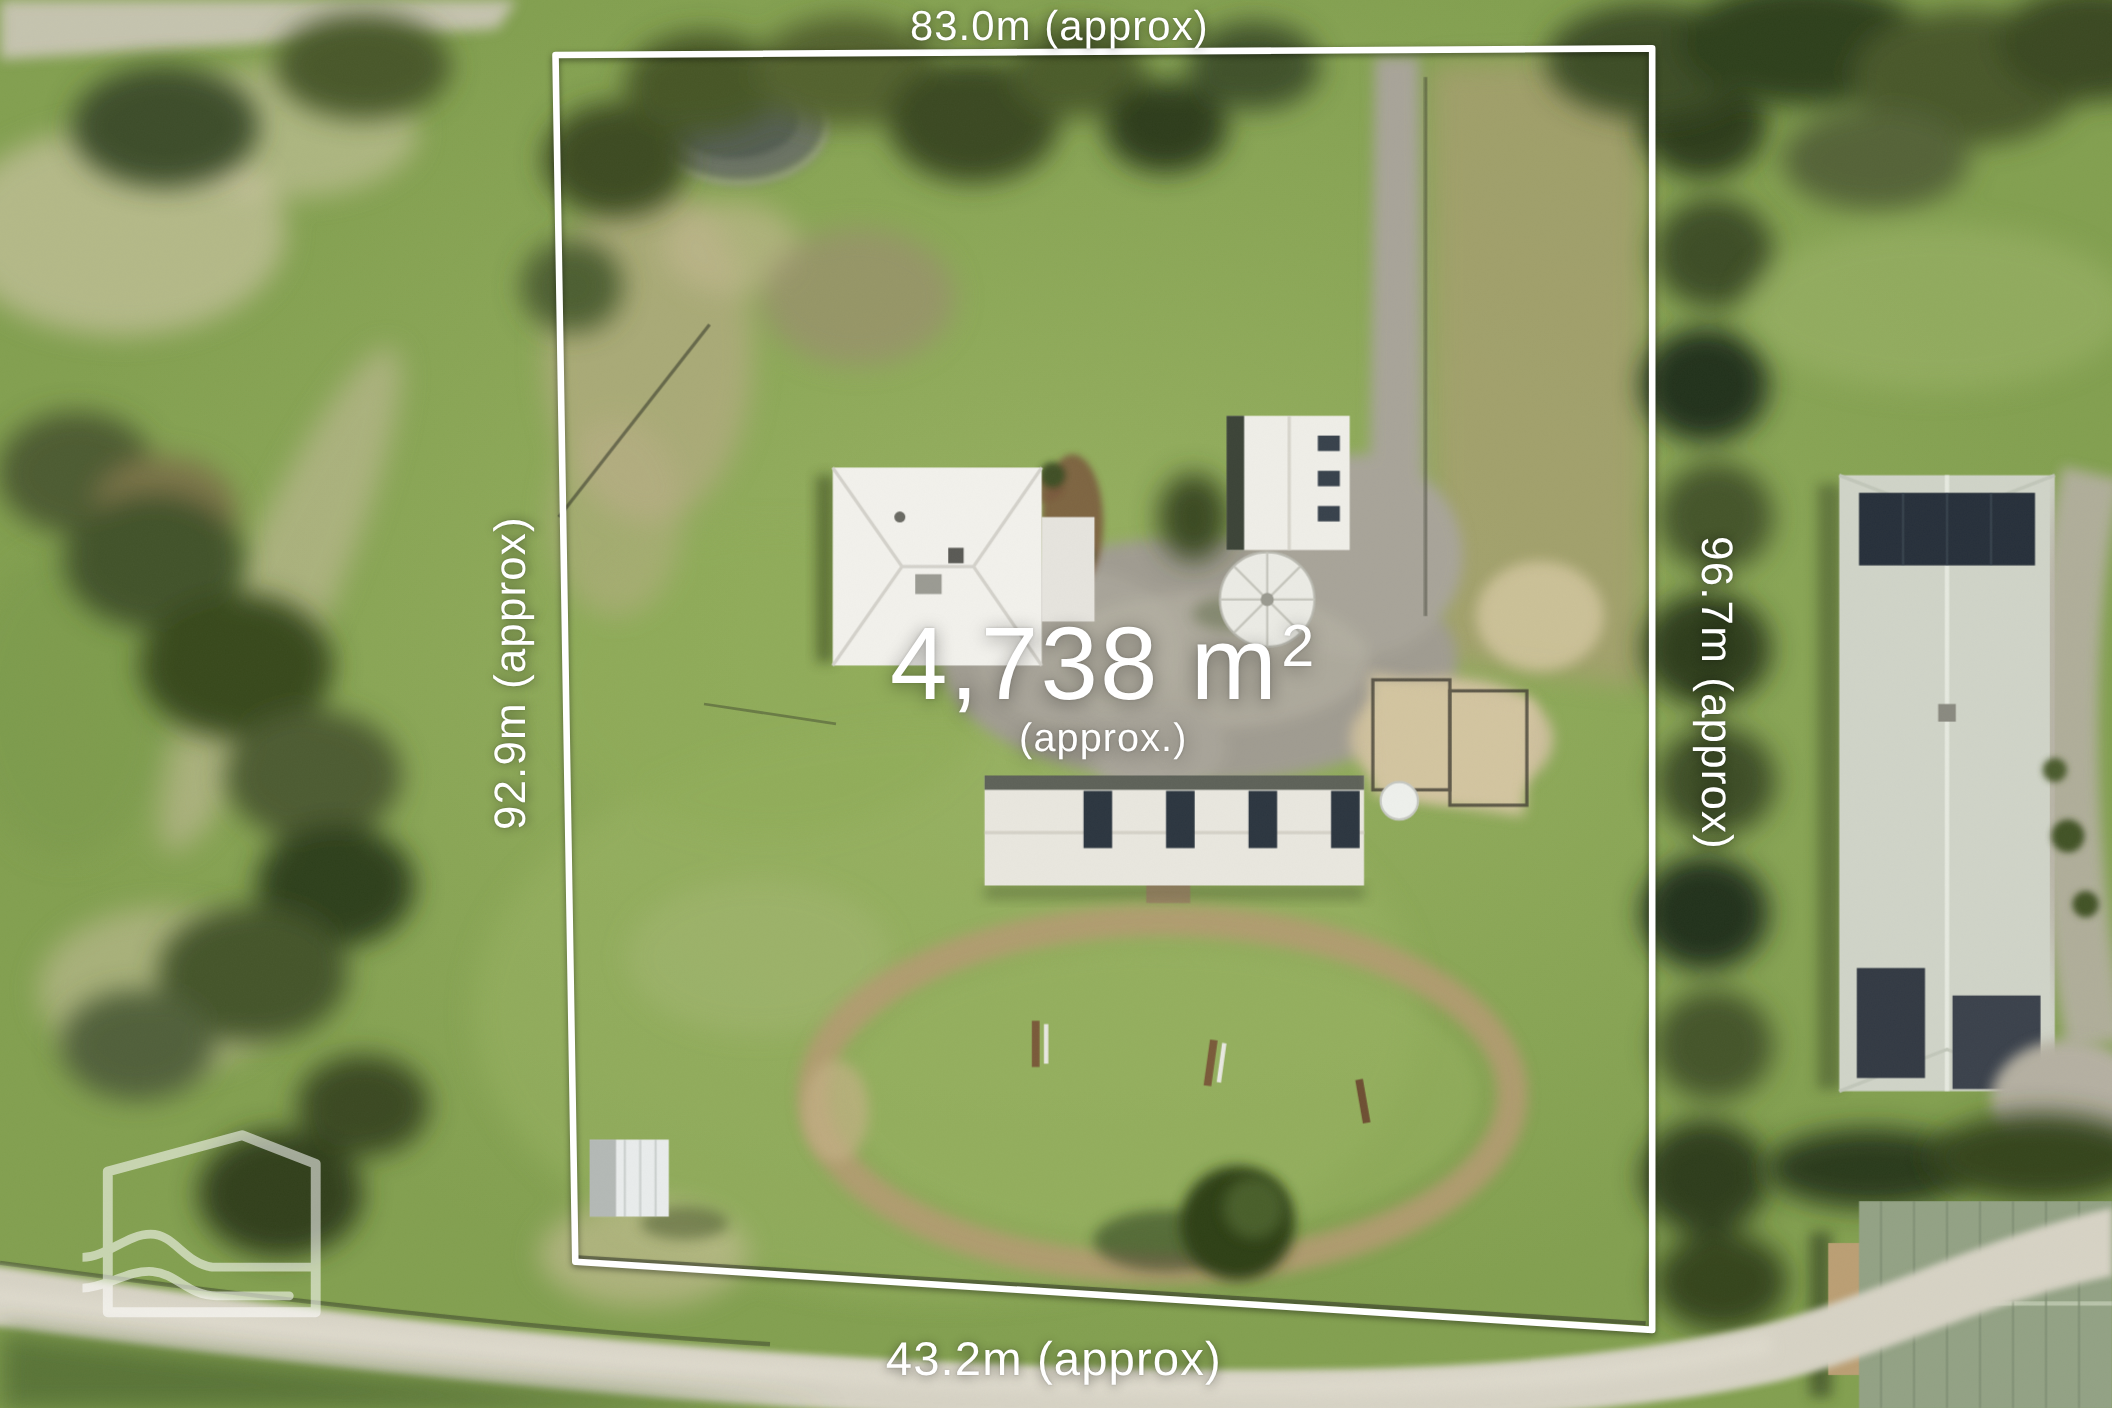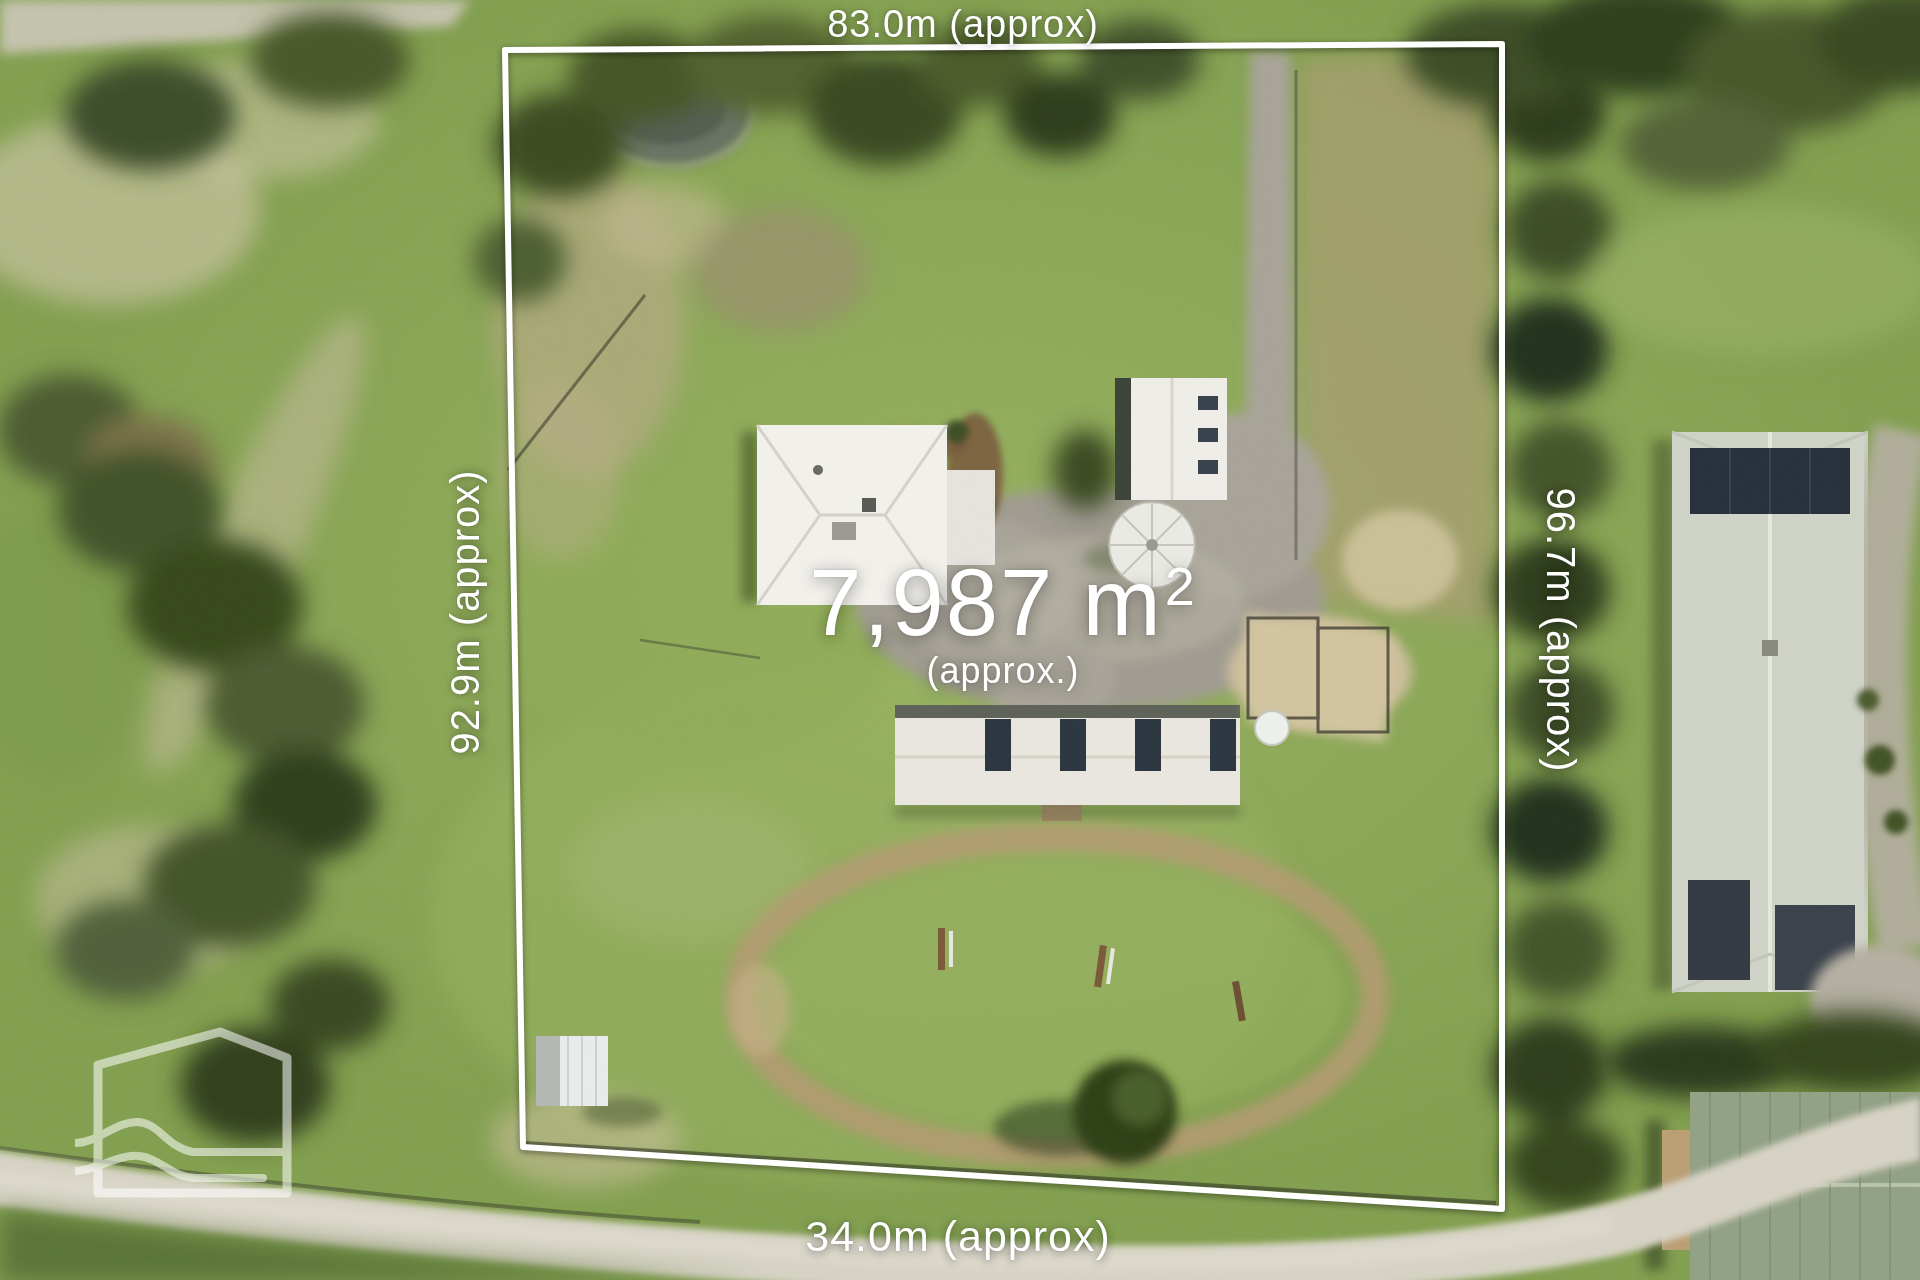--- a/index.html
+++ b/index.html
@@ -294,26 +294,26 @@
       <path d="M0,149 C20,149 42,132 64,134 C86,136 96,156 122,156 L188,156" stroke-width="8"></path>
     </g>
   </svg>
 
   <svg class="boundary-layer" width="1920" height="1280" viewBox="0 0 1920 1280">
     <polygon points="505,50 1502,44 1502,1209 523,1147" fill="none" stroke="#ffffff" stroke-width="6" stroke-linejoin="round" style="filter:drop-shadow(0 2px 3px rgba(0,0,0,.45))"></polygon>
   </svg>
 
   <div class="label dim-top">83.0m (approx)</div>
 
-  <div class="label dim-bottom">34.0m (approx)</div>
+  <div class="label dim-bottom">43.2m (approx)</div>
 
   <div class="label dim-left">92.9m (approx)</div>
 
   <div class="label dim-right">96.7m (approx)</div>
 
   <div class="area-block">
     <div class="area-line">
-      <span>7,987 m</span><span class="area-sup">2</span>
+      <span>4,738 m</span><span class="area-sup">2</span>
     </div>
     <div class="area-qualifier">(approx.)</div>
   </div>
 
 </div>
 
 </body></html>

